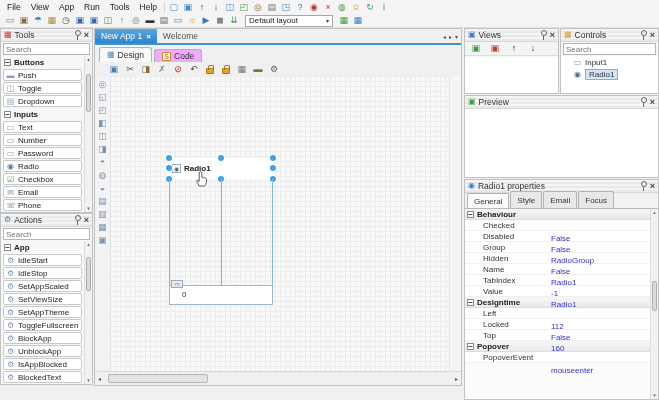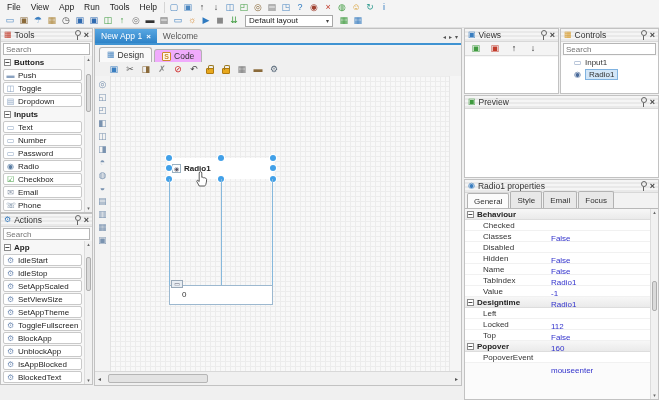--- a/index.html
+++ b/index.html
@@ -576,30 +576,30 @@
           <div class="pgroup-hdr">
             <span class="minus">−</span>
             <span>Behaviour</span>
           </div>
           <div>
             <div class="prow">
               <span class="plabel">Checked</span>
               <span class="pvalue">False</span>
             </div>
 
-            <div class="prow">
-              <span class="plabel">Classes</span>
-              <span class="pvalue"></span>
-            </div>
 
             <div class="prow">
               <span class="plabel">Disabled</span>
               <span class="pvalue">False</span>
             </div>
 
+            <div class="prow">
+              <span class="plabel">Group</span>
+              <span class="pvalue">RadioGroup</span>
+            </div>
 
             <div class="prow">
               <span class="plabel">Hidden</span>
               <span class="pvalue">False</span>
             </div>
 
             <div class="prow">
               <span class="plabel">Name</span>
               <span class="pvalue">Radio1</span>
             </div>

